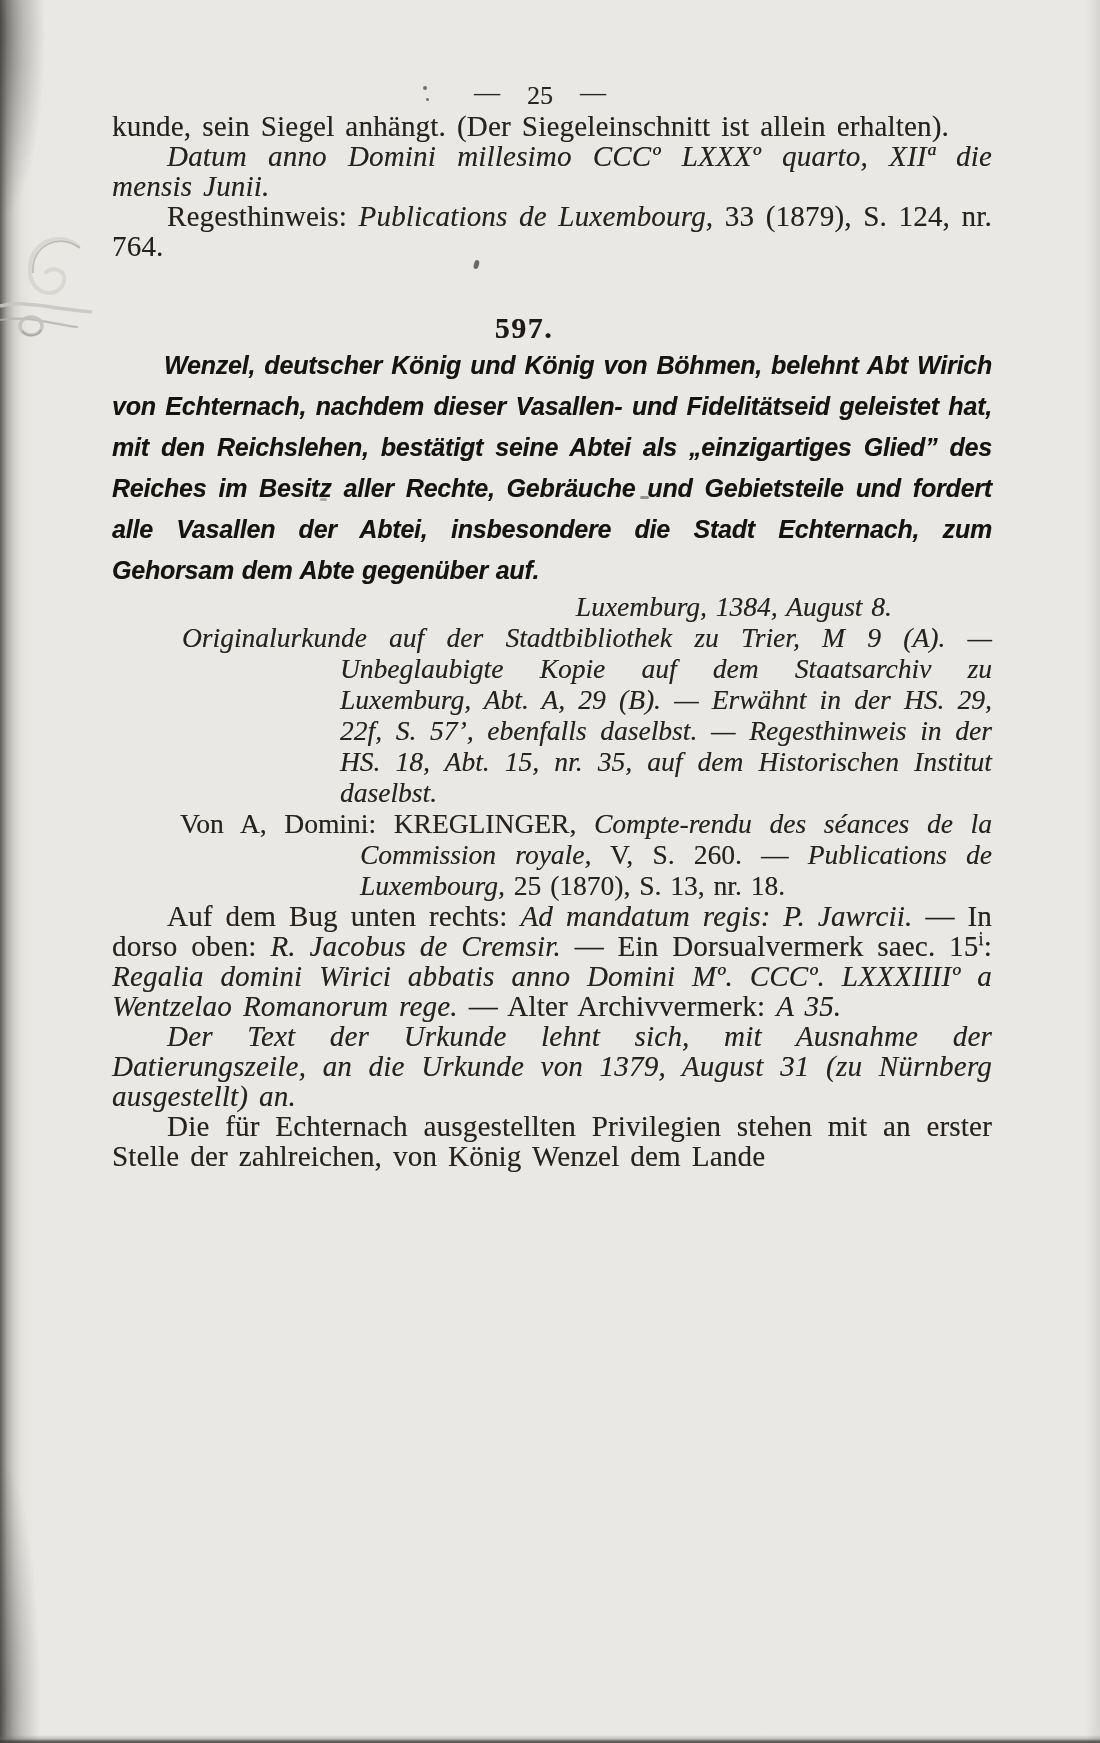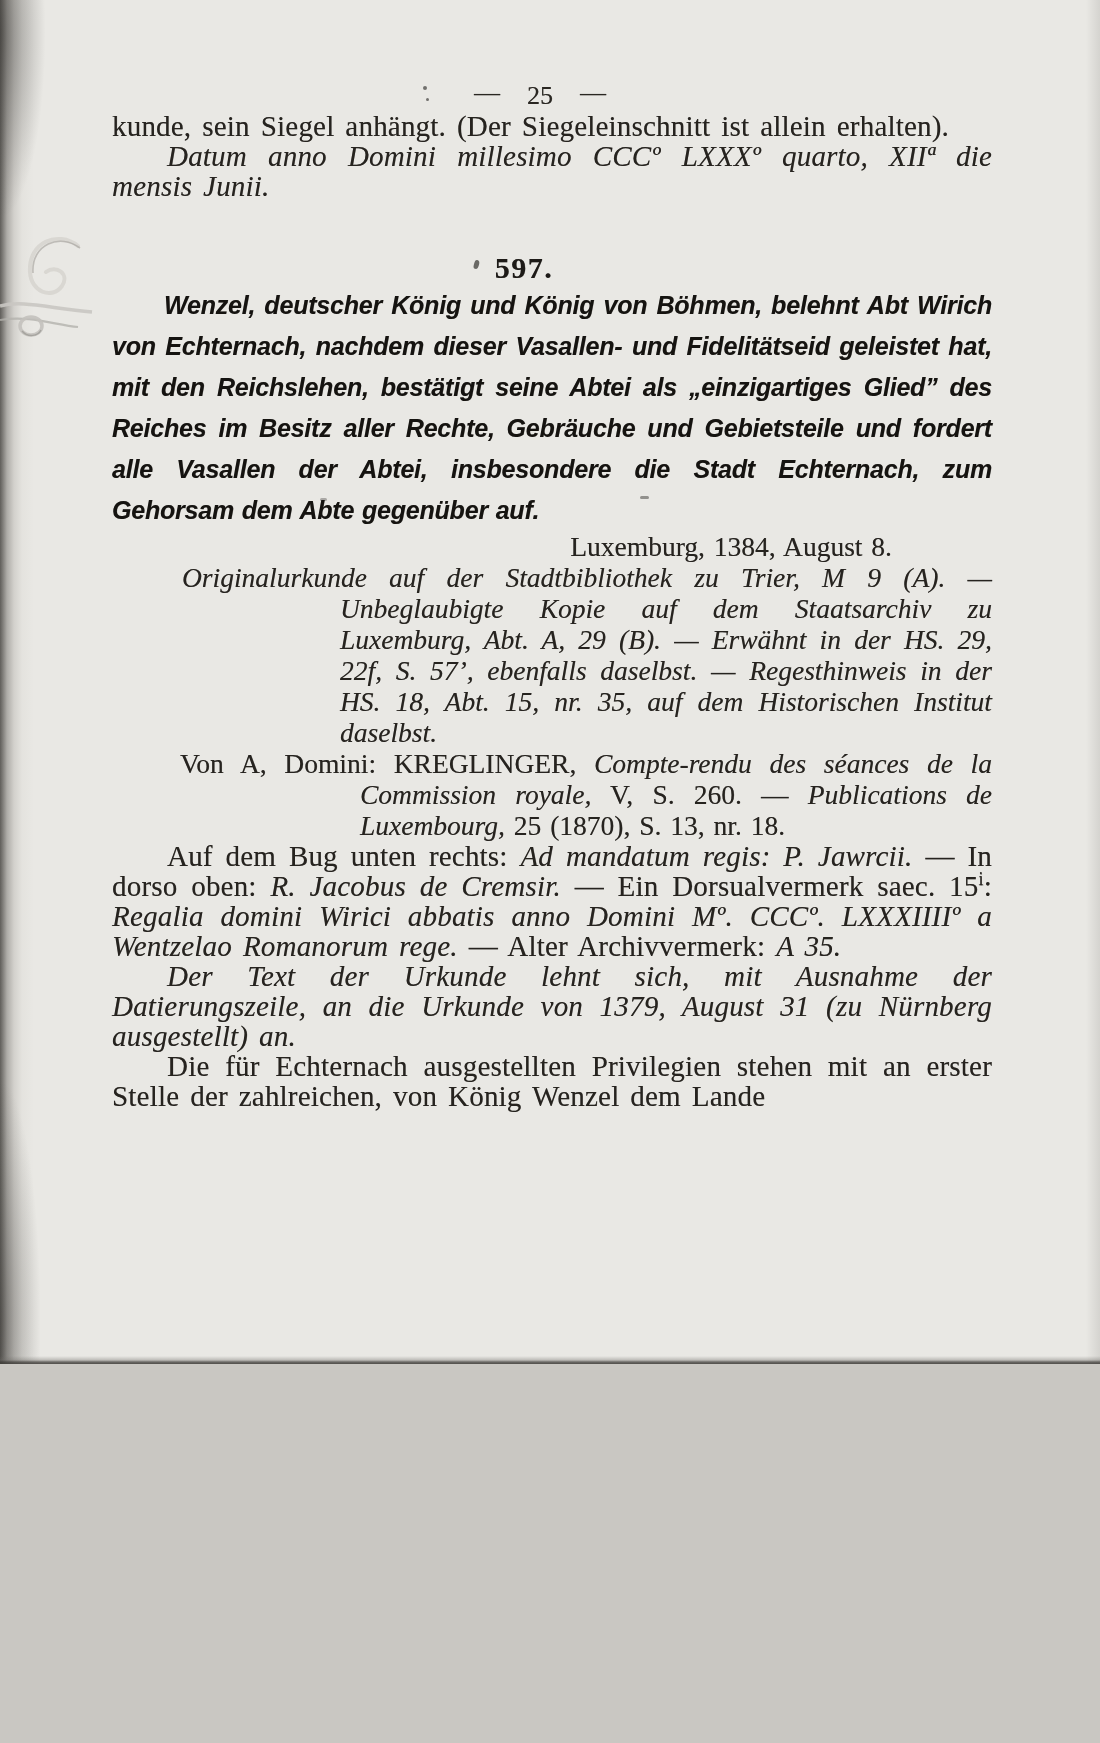--- a/index.html
+++ b/index.html
@@ -1,18 +1,18 @@
 <!DOCTYPE html>
 <html lang="de"><head>
 <meta charset="utf-8">
 <style>
   html,body{margin:0;padding:0;background:#c9c7c2;}
   .page{
     position:relative;
-    width:1100px;height:1364px;
+    width:1100px;height:1743px;
     background:#e9e8e4;
     overflow:hidden;
     font-family:"Liberation Serif","DejaVu Serif",serif;
     color:#26231f;
   }
   
   .edge-left{position:absolute;left:0;top:0;width:34px;height:100%;
     background:linear-gradient(90deg, rgba(72,70,66,.85) 0px, rgba(125,122,117,.55) 7px,
       rgba(168,165,159,.35) 14px, rgba(205,202,196,.18) 22px, rgba(233,232,228,0) 34px);}
   .corner-tl{position:absolute;left:0;top:0;width:46px;height:220px;
@@ -54,21 +54,21 @@
     font-size:30px;line-height:34px;font-weight:bold;letter-spacing:1.5px;color:#1d1a17;}
 
   .summary{margin-top:38px;
     font-family:"Liberation Sans","DejaVu Sans",sans-serif;
     font-style:italic;font-weight:bold;
     font-size:25px;line-height:41px;
     letter-spacing:-0.2px;word-spacing:1px;
     text-align:justify;text-indent:52px;hyphens:none;color:#151310;}
 
   .cit{font-size:27.5px;line-height:31px;word-spacing:2px;hyphens:none;}
-  .dateline{margin-top:16px;text-align:right;padding-right:100px;}
+  .dateline{margin-top:16px;font-style:italic;text-align:right;padding-right:100px;}
   .hang1{margin-top:30px;font-style:italic;text-align:justify;
     padding-left:228px;text-indent:-158px;}
   .hang2{margin-top:13px;text-align:justify;
     padding-left:248px;text-indent:-180px;}
 
   .bug{margin-top:14px;}
   .notetext{margin-top:11px;font-style:italic;}
   .notepriv{margin-top:12px;}
 
   .run-r{font-style:normal;}
@@ -105,20 +105,21 @@
 
     <div class="pagenum">
       <span class="dash">—</span><span>25</span><span class="dash">—</span>
     </div>
 
     <p class="body cont"><span class="run-r">kunde, sein Siegel anhängt. (Der Siegeleinschnitt ist allein erhalten).</span></p>
 
     <p class="body ind datum"><span class="run-i">Datum anno Domini millesimo CCCº LXXXº quarto, XIIª die mensis Junii.</span></p>
 
 
+    <p class="body ind regest"><span class="run-r">Regesthinweis: </span><span class="run-i">Publications de Luxembourg,</span><span class="run-r"> 33 (1879), S. 124, nr. 764.</span></p>
 
     <h2 class="entrynum">597.</h2>
 
     <p class="summary">Wenzel, deutscher König und König von Böhmen, belehnt Abt Wirich von Echternach, nachdem dieser Vasallen- und Fidelitätseid geleistet hat, mit den Reichslehen, bestätigt seine Abtei als „einzigartiges Glied” des Reiches im Besitz aller Rechte, Gebräuche und Gebietsteile und fordert alle Vasallen der Abtei, insbesondere die Stadt Echternach, zum Gehorsam dem Abte gegenüber auf.</p>
 
     <p class="cit dateline">Luxemburg, 1384, August 8.</p>
 
     <p class="cit hang1"><span class="run-i">Originalurkunde auf der Stadtbibliothek zu Trier, M 9 (A). — Unbeglaubigte Kopie auf dem Staatsarchiv zu Luxemburg, Abt. A, 29 (B). — Erwähnt in der HS. 29, 22f, S. 57’, ebenfalls daselbst. — Regesthinweis in der HS. 18, Abt. 15, nr. 35, auf dem Historischen Institut daselbst.</span></p>
 
     <p class="cit hang2"><span class="run-r">Von A, Domini: KREGLINGER, </span><span class="run-i">Compte-rendu des séances de la Commission royale,</span><span class="run-r"> V, S. 260. — </span><span class="run-i">Publications de Luxembourg,</span><span class="run-r"> 25 (1870), S. 13, nr. 18.</span></p>

